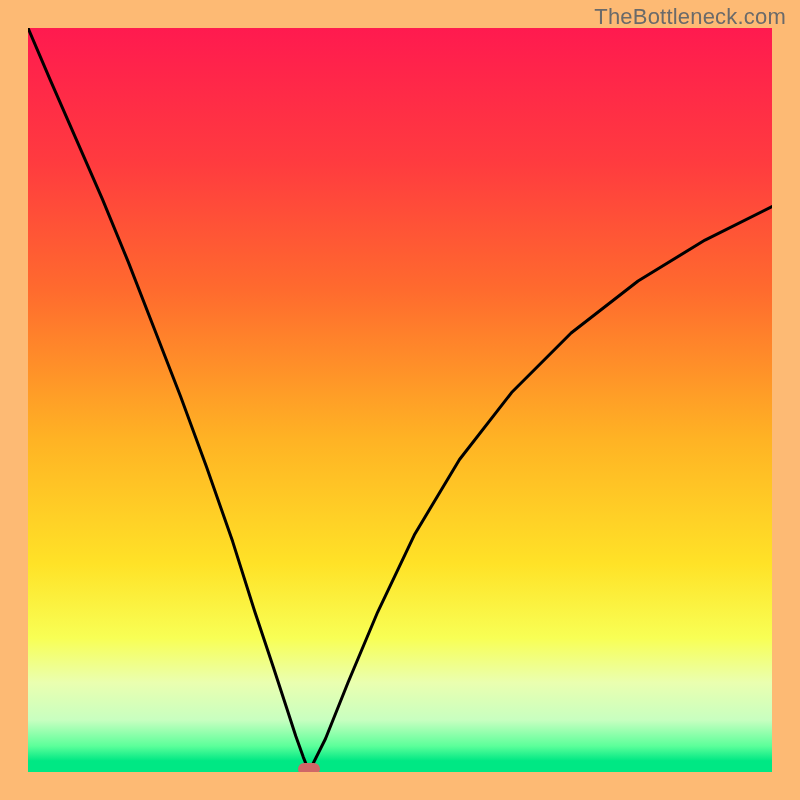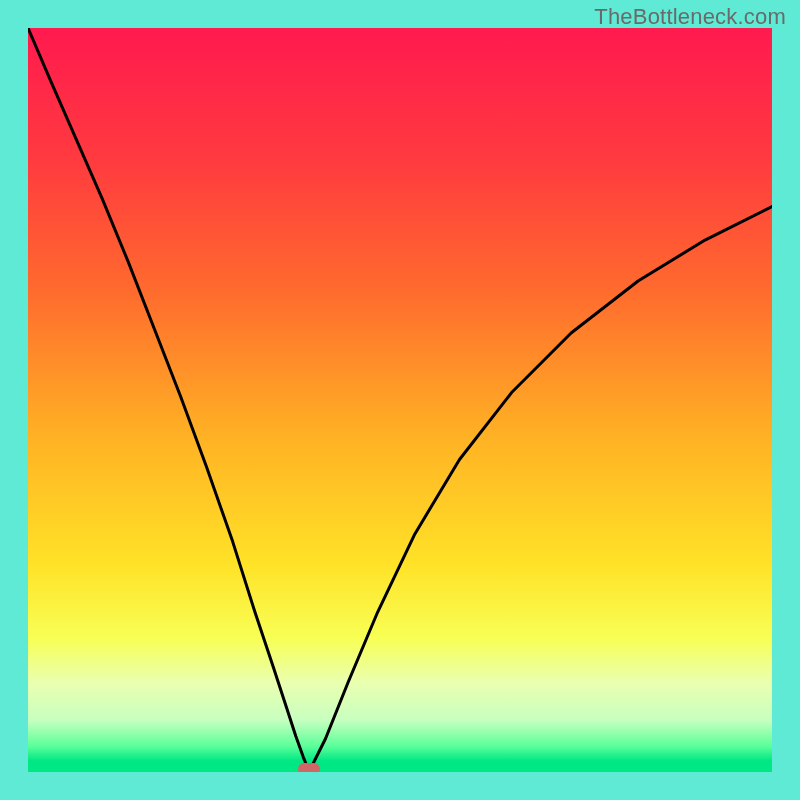--- a/index.html
+++ b/index.html
@@ -8,21 +8,21 @@
     width: 800px;
     height: 800px;
     background: #000;
     overflow: hidden;
     font-family: Arial, Helvetica, sans-serif;
   }
   .stage {
     position: relative;
     width: 800px;
     height: 800px;
-    background: #5eead4;
+    background: #fdba74;
   }
   .watermark {
     position: absolute;
     top: 4px;
     right: 14px;
     color: #6a6a6a;
     font-size: 22px;
     font-weight: 500;
     letter-spacing: 0.2px;
     z-index: 50;

